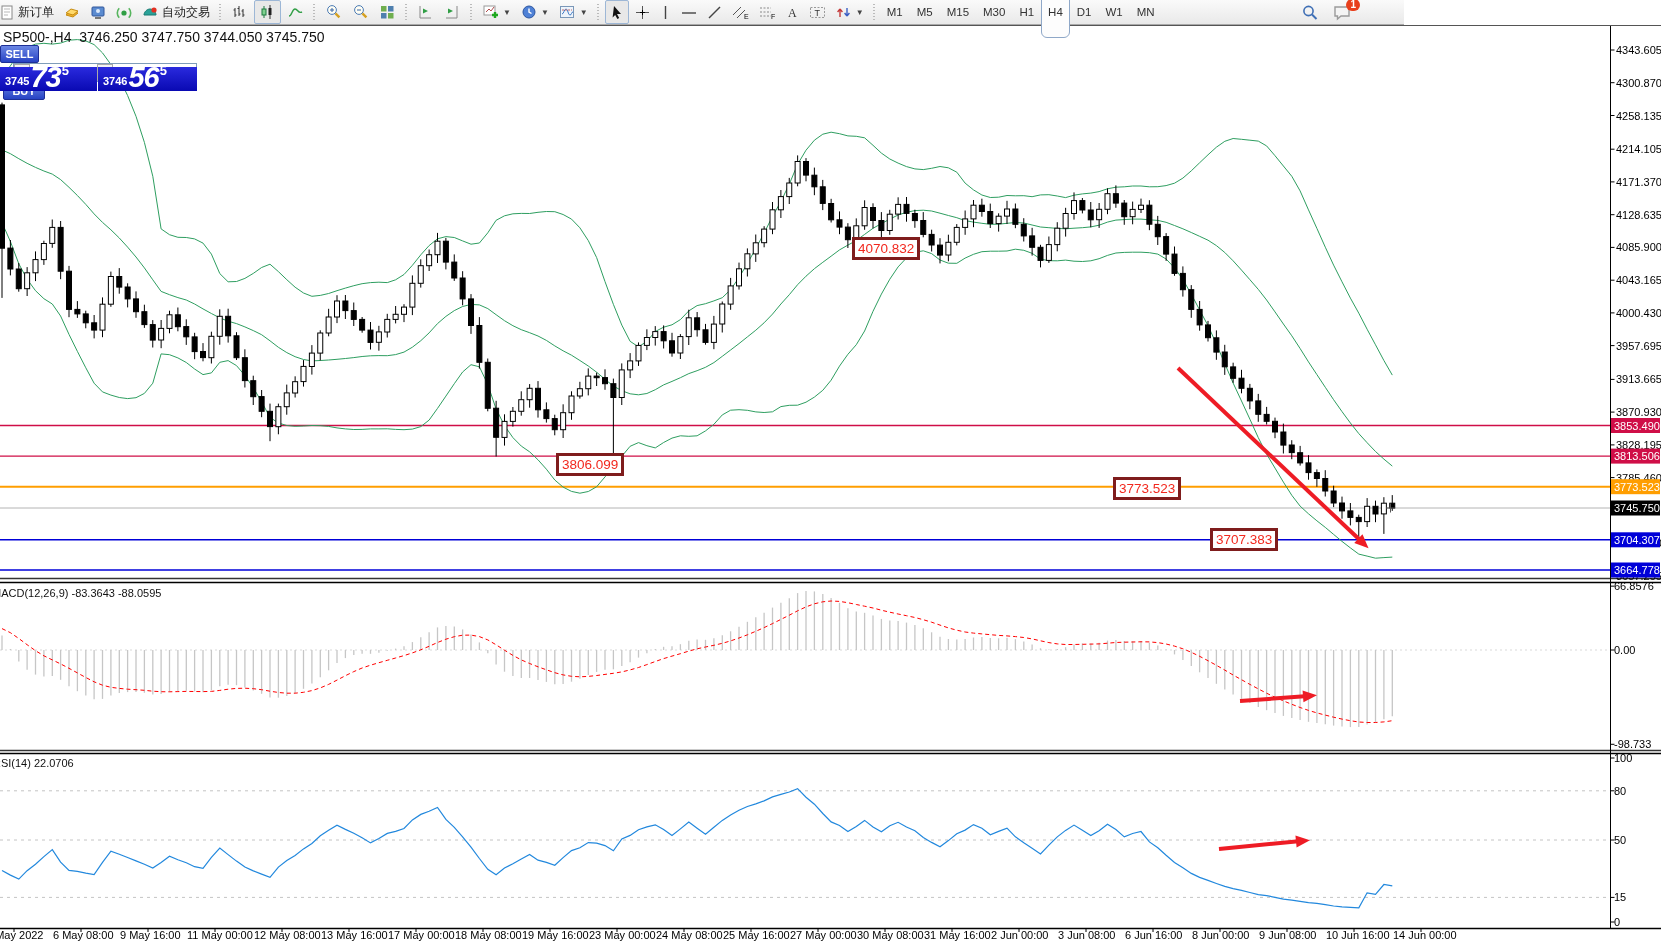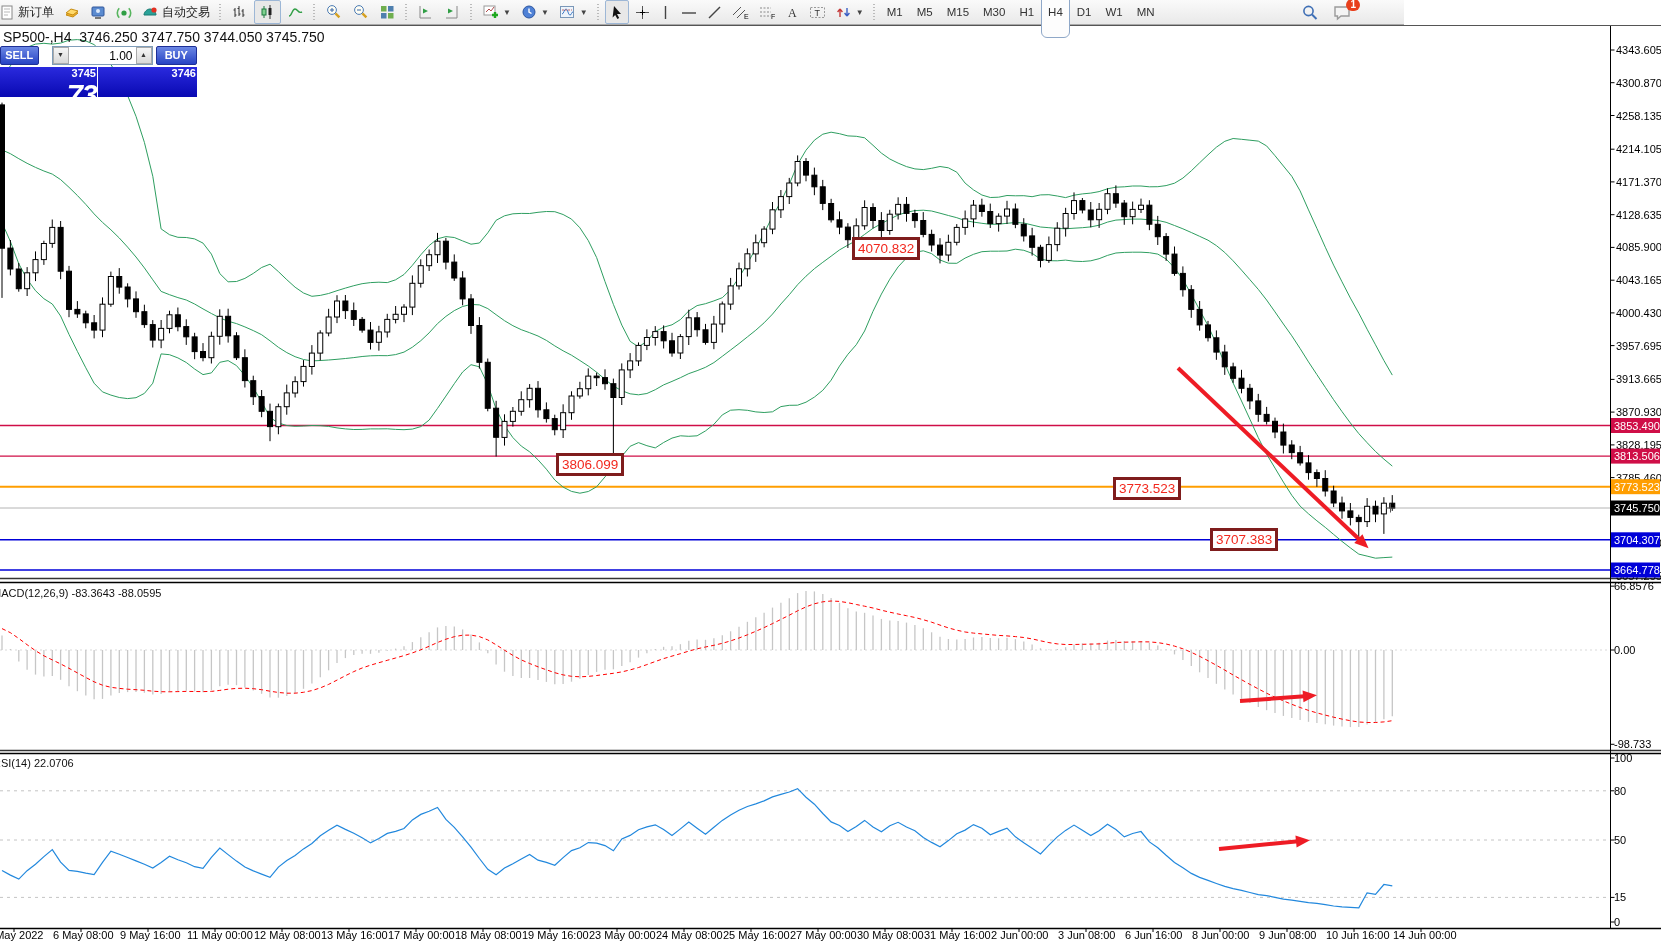--- a/index.html
+++ b/index.html
@@ -22,34 +22,34 @@
   .chat-badge{position:absolute;top:-5px;right:-8px;background:#e8401c;color:#fff;font-size:10px;
               font-weight:bold;border-radius:8px;padding:0 4px;line-height:12px;}
   
   #chartsvg{position:absolute;left:0;top:0;z-index:1;}
   .chart-title{position:absolute;left:3px;top:29px;z-index:3;font-size:14px;color:#111;}
   .ind-label{position:absolute;z-index:3;font-size:11px;color:#111;white-space:nowrap;}
   .price-tag{position:absolute;z-index:4;border:3px solid #7f1d1d;color:#f2281e;background:#fff;
              font-size:13.5px;line-height:17px;padding:0 3px;white-space:nowrap;}
   
   .trade-panel{position:absolute;left:0;top:45px;z-index:6;width:197px;}
-  .tp-row1{display:flex;align-items:center;height:21px;}
+  .tp-row1{display:flex;height:21px;flex-direction:column;}
   .btn-blue{background:linear-gradient(#6b87e4,#2743c4);color:#fff;font-weight:bold;font-size:11px;
             border:1px solid #1d2f96;border-radius:2px;height:17px;line-height:16px;text-align:center;}
   .sell-btn{width:37px;}
   .buy-btn{width:40px;margin-left:3px;}
   .vol-box{display:flex;align-items:center;margin-left:13px;height:17px;border:1px solid #7f9db9;background:#fff;}
   .spin{width:14px;height:15px;background:linear-gradient(#f6f6f6,#d8d8d8);border:1px solid #aaa;
         font-size:7px;color:#333;text-align:center;line-height:14px;}
   .vol-input{width:62px;border:none;outline:none;font-size:12px;text-align:right;padding-right:3px;
              font-family:"Liberation Sans",sans-serif;}
   .tp-row2{display:flex;margin-top:1px;}
-  .quote-box{width:97px;height:30px;background:linear-gradient(#2a2ade,#0909b2);color:#fff;
-             display:flex;align-items:flex-end;padding:0 0 1px 5px;box-sizing:border-box;cursor:pointer;flex-direction:column;}
-  .quote-box+.quote-box{margin-left:1px;width:99px;gap:20px;}
+  .quote-box{width:97px;height:24px;background:linear-gradient(#2a2ade,#0909b2);color:#fff;
+             display:flex;align-items:flex-end;padding:0 0 1px 5px;box-sizing:border-box;cursor:pointer;}
+  .quote-box+.quote-box{margin-left:1px;width:99px;}
   .q-small{font-size:11px;font-weight:bold;margin:0 1px 3px 0;}
   .q-big{font-size:29px;font-weight:bold;line-height:26px;letter-spacing:-1px;font-style:italic;}
   .q-sup{font-size:13px;font-weight:bold;margin:0 0 12px 1px;}
   .ic{display:inline-block;vertical-align:middle;}
 </style>
 </head>
 <body>
 <div id="screen">
 
 <div class="toolbar">

